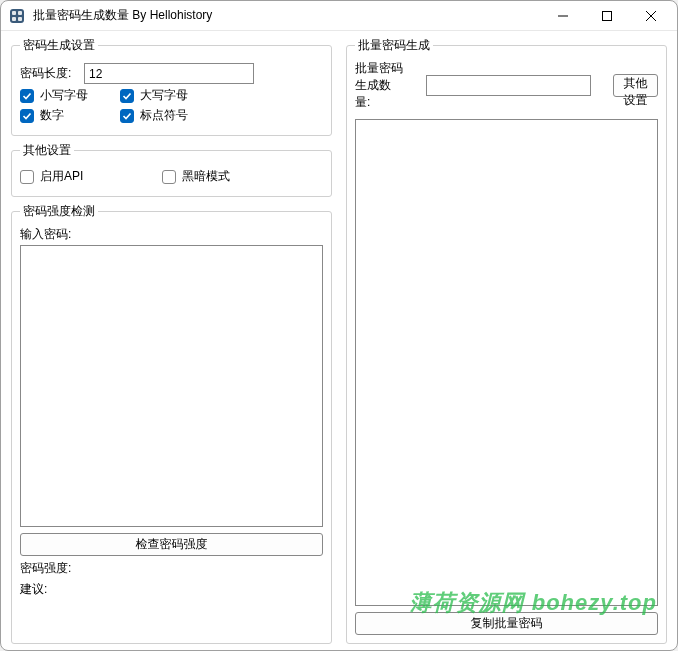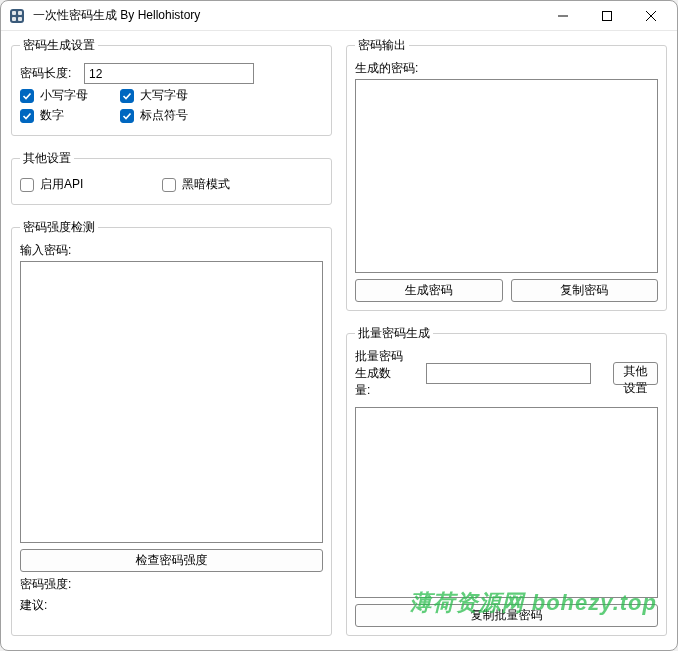--- a/index.html
+++ b/index.html
@@ -36,21 +36,21 @@
   cursor: default;
 }
 .win-btn svg { display: block; }
 .content {
   flex: 1; display: flex; padding: 6px 10px 0 10px; gap: 14px;
 }
 .col { flex: 1; display: flex; flex-direction: column; }
 fieldset {
   border: 1px solid #d0d0d0;
   border-radius: 3px;
-  margin-bottom: 14px;
+  margin-bottom: 6px;
   padding: 6px 8px 8px 8px;
   position: relative;
 }
 legend {
   font-size: 12px; padding: 0 3px; color: #000;
 }
 .row { display: flex; align-items: center; margin: 3px 0; }
 .row label, .lbl { font-size: 12px; }
 .lbl-fixed { min-width: 60px; }
 input[type="text"] {
@@ -110,21 +110,21 @@
   <div class="titlebar">
     <span class="app-icon">
       <svg width="16" height="16" viewBox="0 0 16 16">
           <rect x="1" y="1" width="14" height="14" rx="3" fill="#3a5a7a"></rect>
           <rect x="3" y="3" width="4" height="4" rx="1" fill="#fff" opacity="0.85"></rect>
           <rect x="9" y="3" width="4" height="4" rx="1" fill="#fff" opacity="0.85"></rect>
           <rect x="3" y="9" width="4" height="4" rx="1" fill="#fff" opacity="0.85"></rect>
           <rect x="9" y="9" width="4" height="4" rx="1" fill="#fff" opacity="0.85"></rect>
         </svg>
     </span>
-    <span class="title-text">一次性密码生成    By Hellohistory</span>
+    <span class="title-text">批量密码生成数量    By Hellohistory</span>
     <span class="title-spacer"></span>
     <div class="win-btn">
       <svg width="10" height="10">
           <line x1="0" y1="5" x2="10" y2="5" stroke="#000" stroke-width="1"></line>
         </svg>
     </div>
     <div class="win-btn">
       <svg width="10" height="10">
           <rect x="0.5" y="0.5" width="9" height="9" fill="none" stroke="#000" stroke-width="1"></rect>
         </svg>
@@ -205,29 +205,20 @@
         <textarea class="ta-strength" style=""></textarea>
         <button class="btn btn-full mt6">检查密码强度</button>
         <div class="static-txt">密码强度:</div>
         <div class="static-txt">建议:</div>
       </fieldset>
 
     </div>
 
     <div class="col">
 
-      <fieldset>
-        <legend>密码输出</legend>
-        <div class="lbl">生成的密码:</div>
-        <textarea class="ta-output" style=""></textarea>
-        <div class="btn-row">
-          <button class="btn">生成密码</button>
-          <button class="btn">复制密码</button>
-        </div>
-      </fieldset>
 
       <fieldset style="flex:1; display:flex; flex-direction:column">
         <legend>批量密码生成</legend>
         <div class="batch-row">
           <span class="lbl">批量密码生成数量:</span>
           <input type="text" style="">
           <button class="btn" style="width:72px">其他设置</button>
         </div>
         <textarea class="ta-batch" style="flex: 1 1 0%;"></textarea>
         <button class="btn btn-full mt6">复制批量密码</button>

